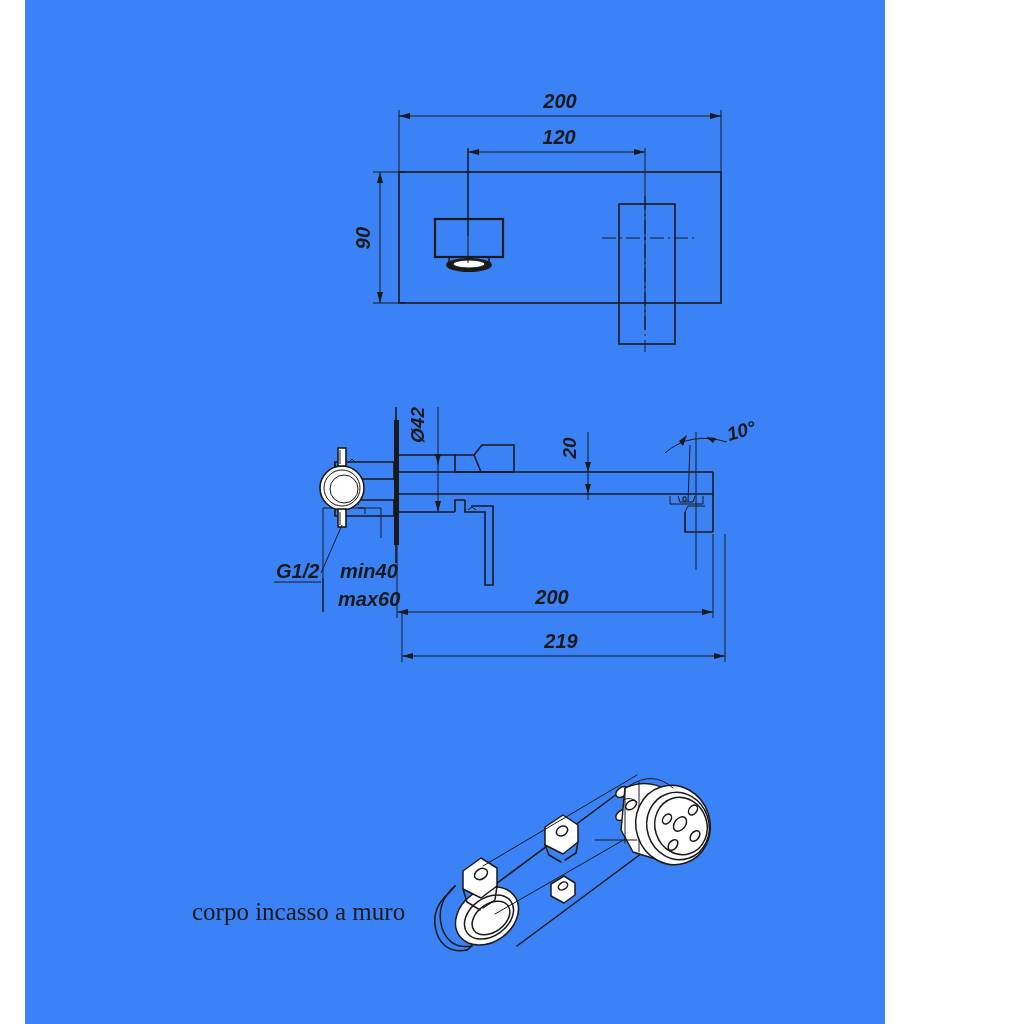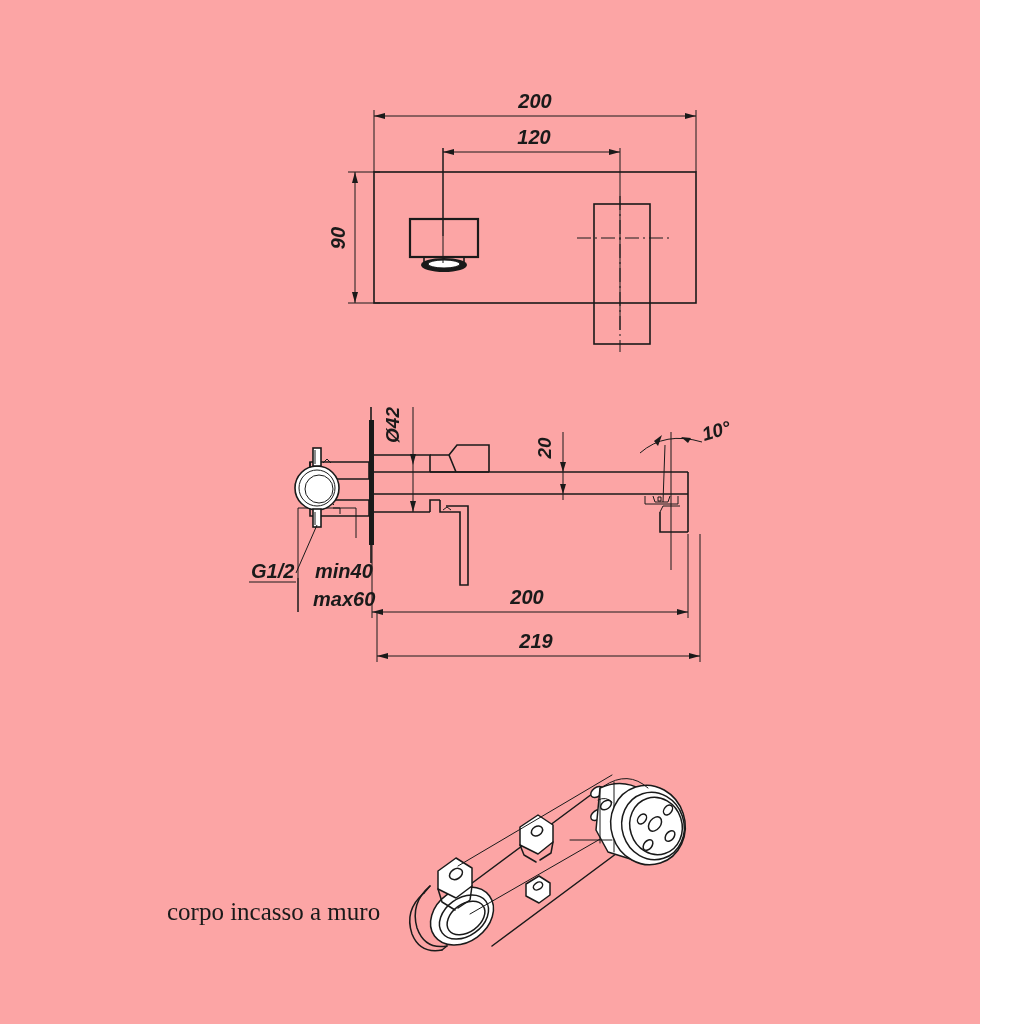--- a/index.html
+++ b/index.html
@@ -9,23 +9,24 @@
     background: #ffffff;
   }
   body {
     width: 1024px;
     height: 1024px;
     overflow: hidden;
     font-family: "Liberation Sans", sans-serif;
   }
   #sheet {
     position: relative;
-    width: 980px;
+    width: 860px;
     height: 1024px;
-    background: #fca5a5;
+    background: #3b82f6;
+    margin-left: 25px;
   }
   #drawing {
     position: absolute;
     top: 0;
     left: 0;
     width: 1024px;
     height: 1024px;
   }
   .dim-text {
     font-family: "Liberation Sans", sans-serif;

